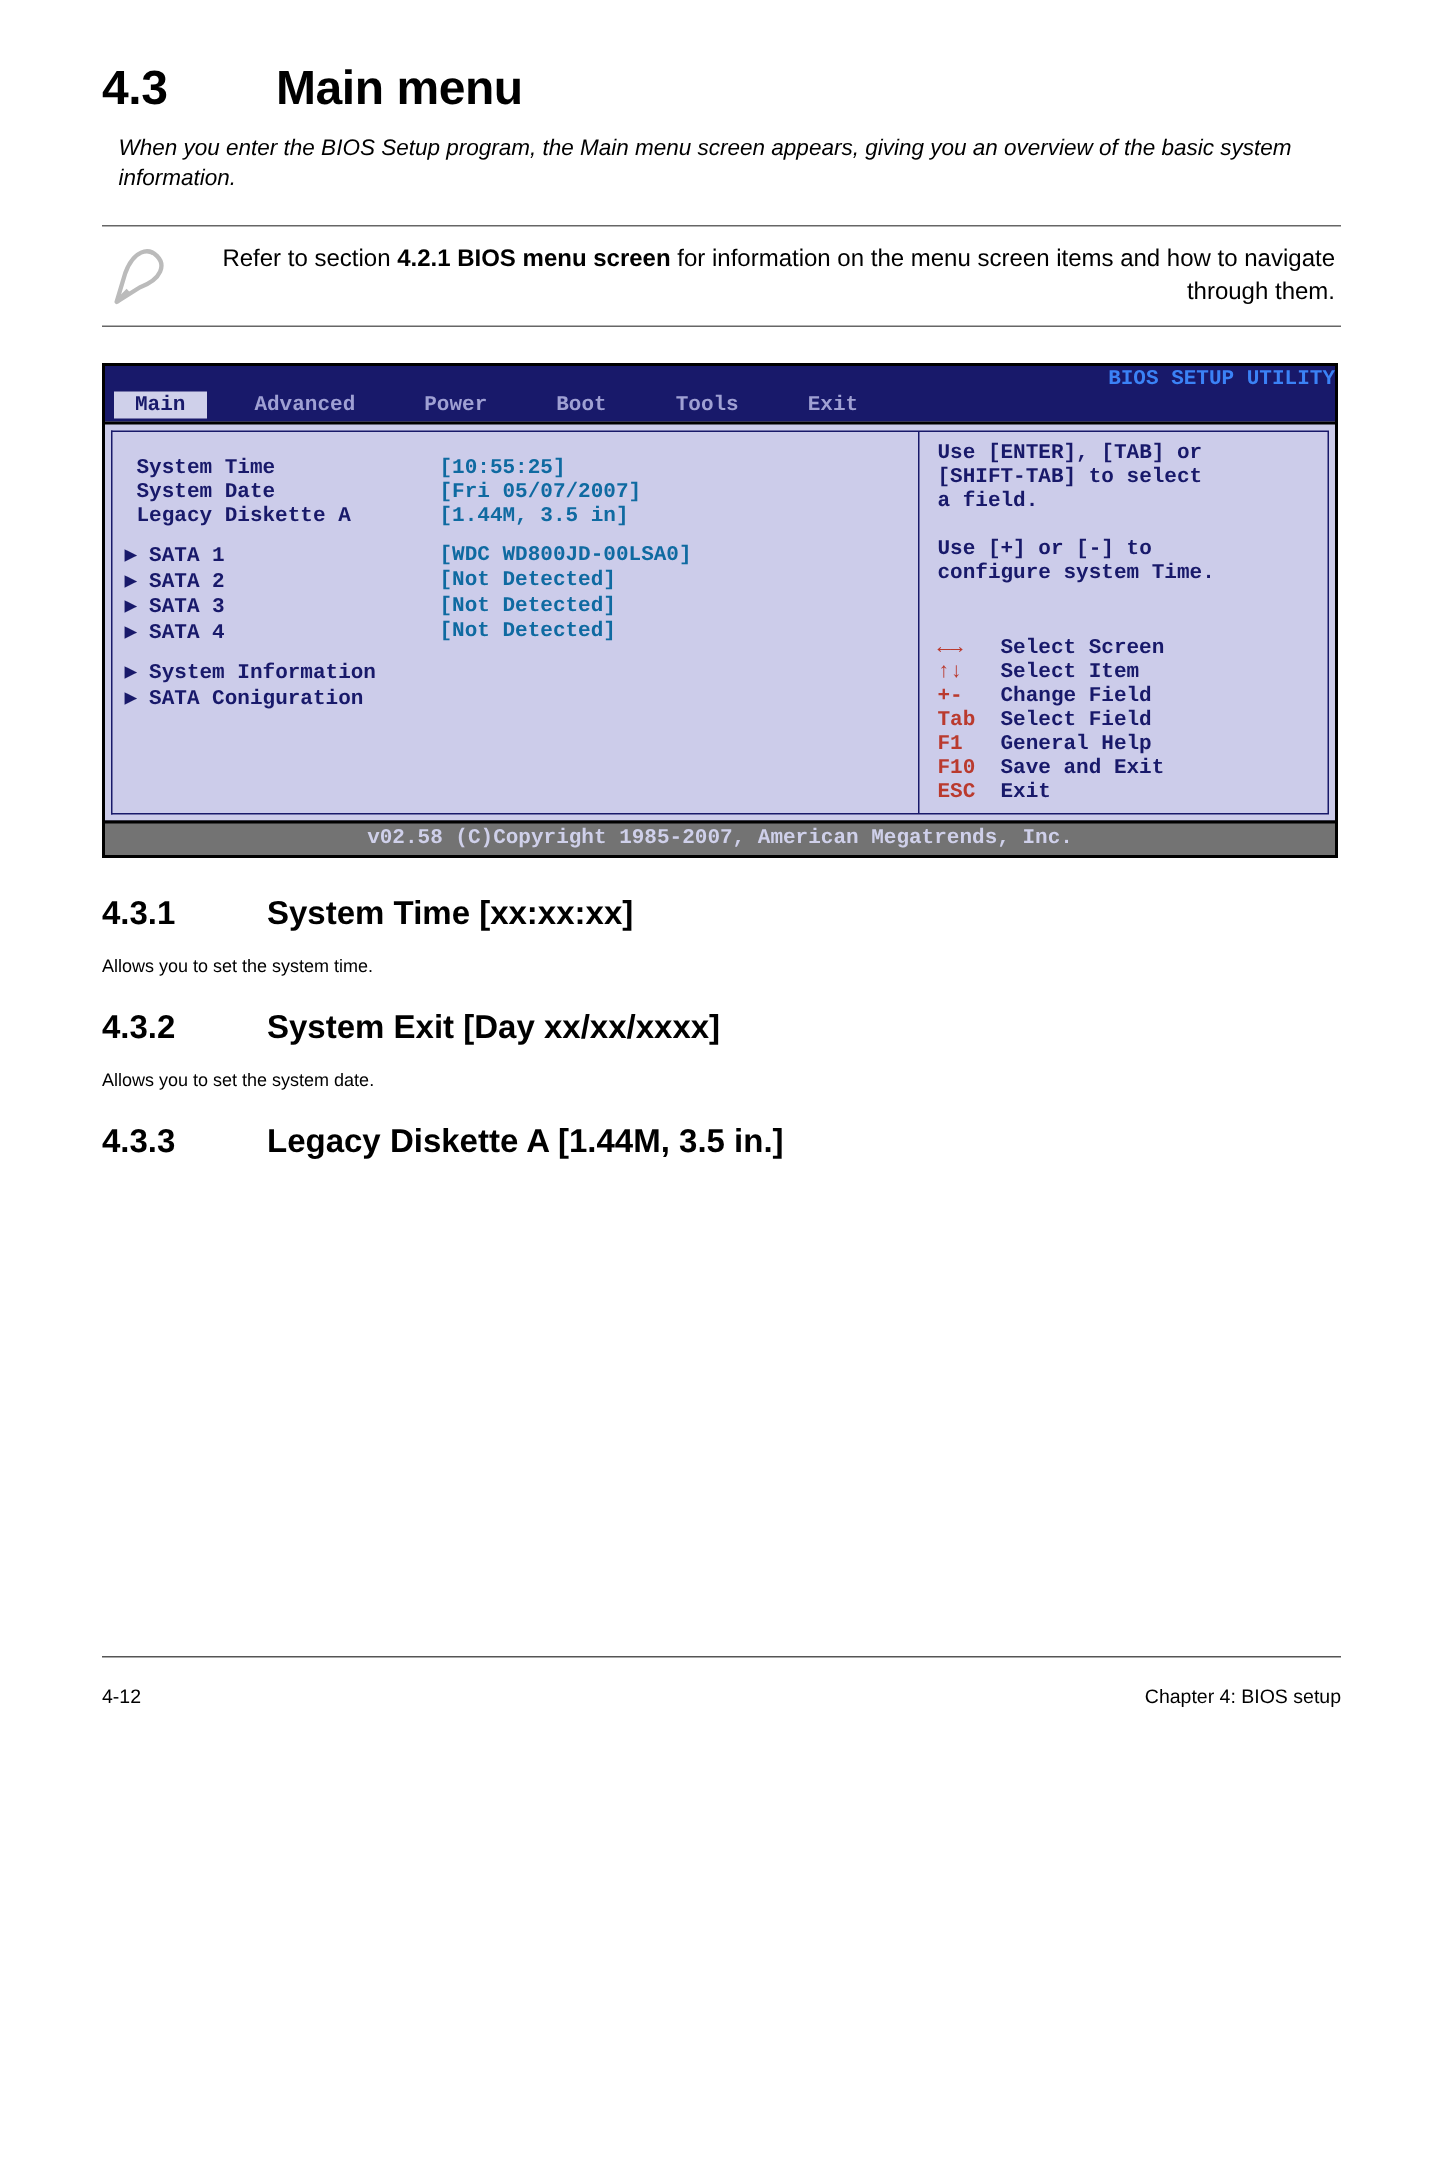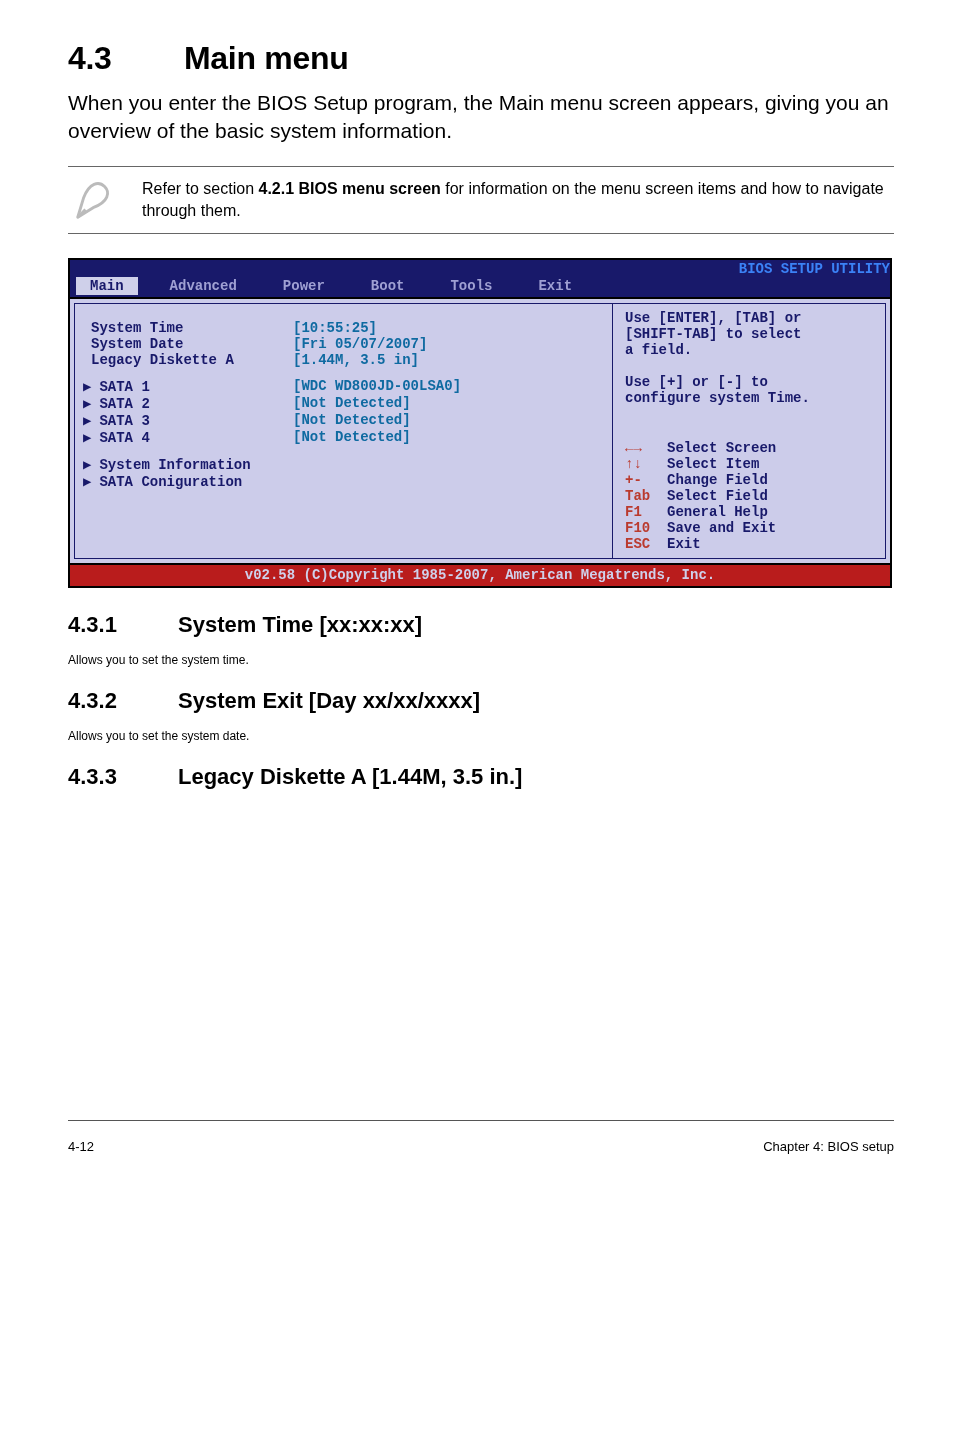--- a/index.html
+++ b/index.html
@@ -17,42 +17,44 @@
     font-size: 32px;
     font-weight: bold;
     margin: 0 0 12px 0;
     letter-spacing: -0.3px;
   }
   .title .num {
     display: inline-block;
     width: 116px;
   }
   p.body {
-    font-size: 21px;
+    font-size: 15px;
     line-height: 1.35;
-    margin: 0 0 20px 0;
+    margin: 0 0 20px 11px;
+    font-style: italic;
   }
   .note-wrap {
     display: flex;
     align-items: center;
     border-top: 1px solid #666;
     border-bottom: 1px solid #666;
     padding: 10px 4px;
     margin: 10px 0 24px 0;
     gap: 24px;
   }
   .pencil {
     flex: 0 0 auto;
     color: #999;
     width: 46px;
     height: 46px;
   }
   .note-text {
     font-size: 16px;
     line-height: 1.35;
+    text-align: right;
   }
   
   .bios {
     font-family: "Courier New", monospace;
     font-size: 14px;
     font-weight: bold;
     background: #18196a;
     color: #fff;
     width: 820px;
     border: 2px solid #000;
@@ -117,21 +119,21 @@
   }
   .spacer8 { height: 10px; }
   .bios-legend .row {
     display: flex;
   }
   .bios-legend .sym {
     flex: 0 0 42px;
     color: #ba3a2e;
   }
   .bios-footer {
-    background: #b91c1c;
+    background: #737373;
     color: #cfd0ea;
     text-align: center;
     padding: 2px 0 3px 0;
     border-top: 2px solid #000;
   }
   
   h2.sec {
     font-size: 22px;
     font-weight: bold;
     margin: 18px 0 14px 0;

